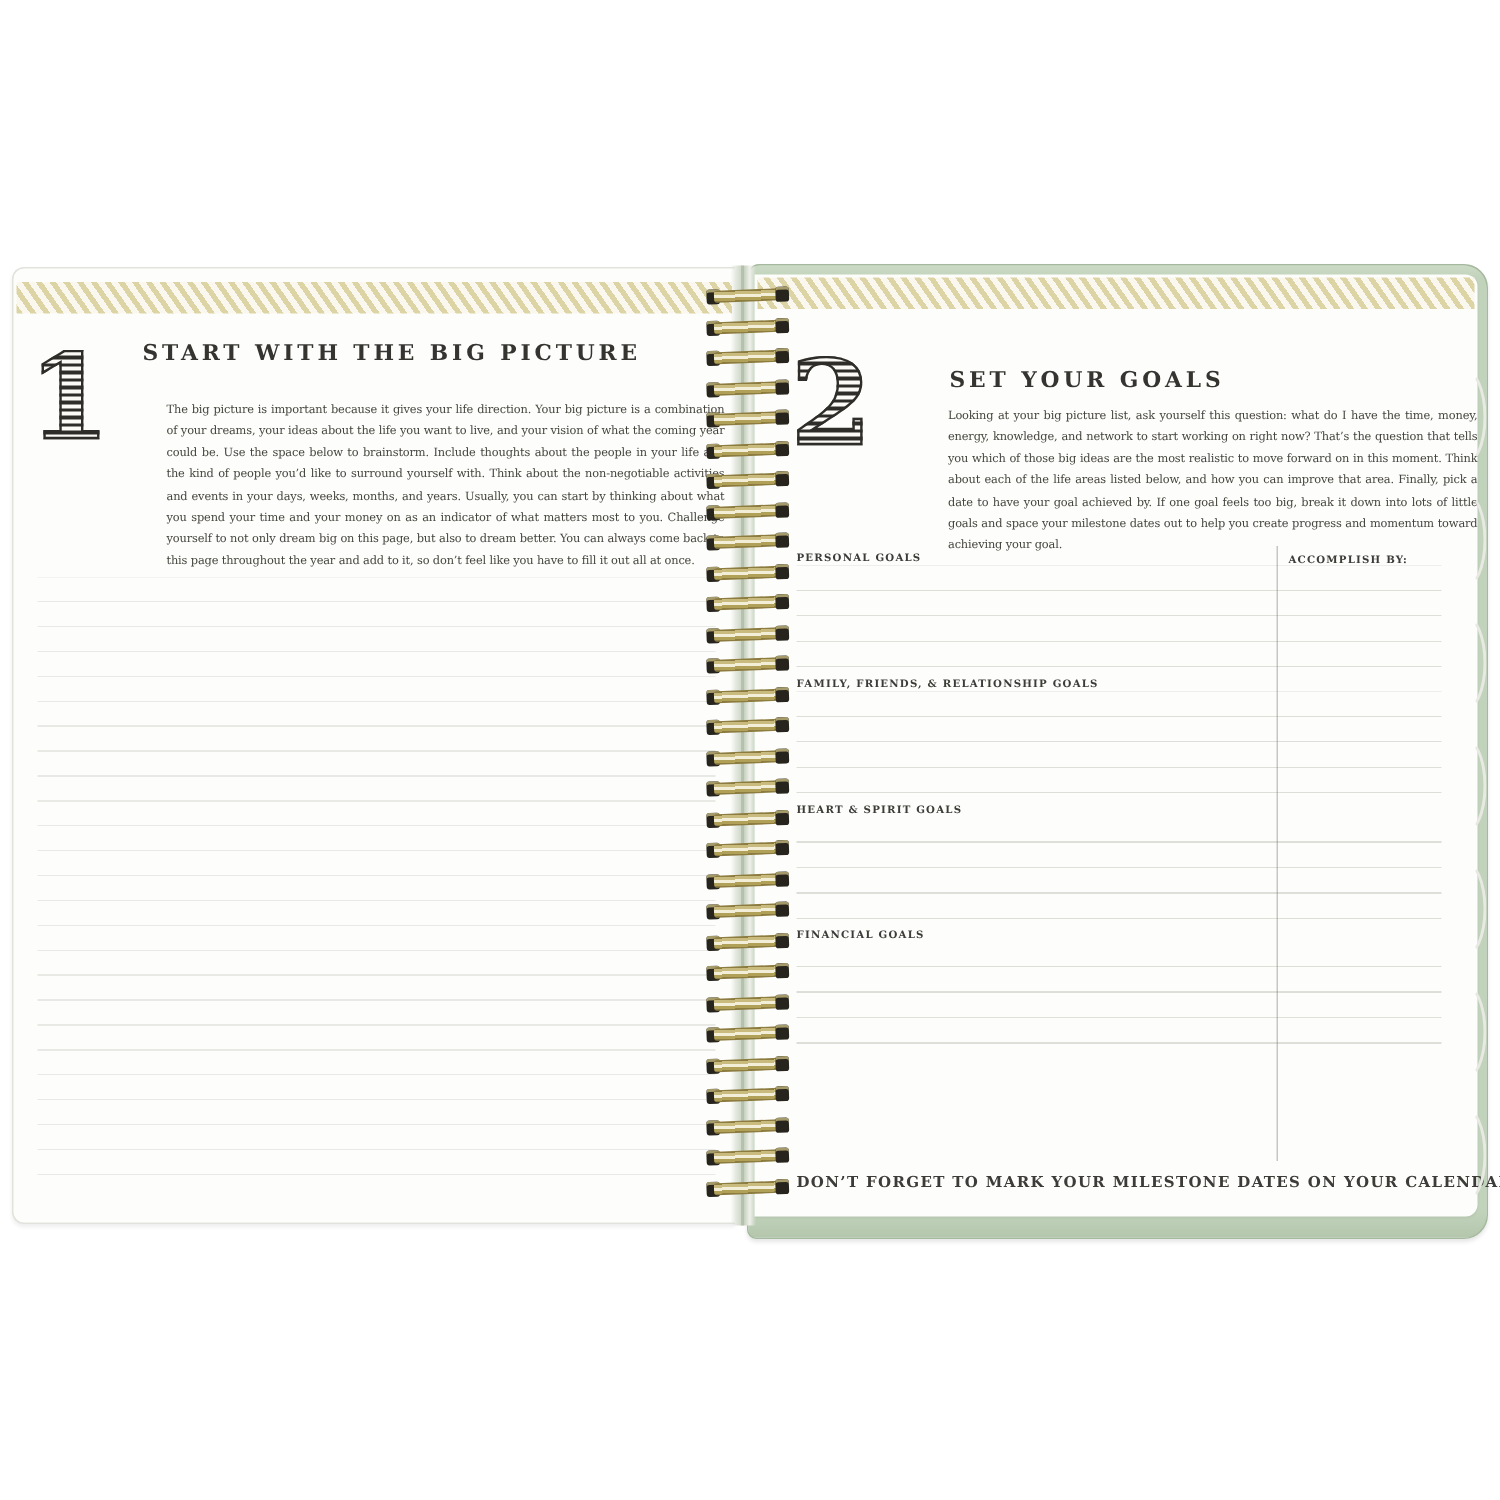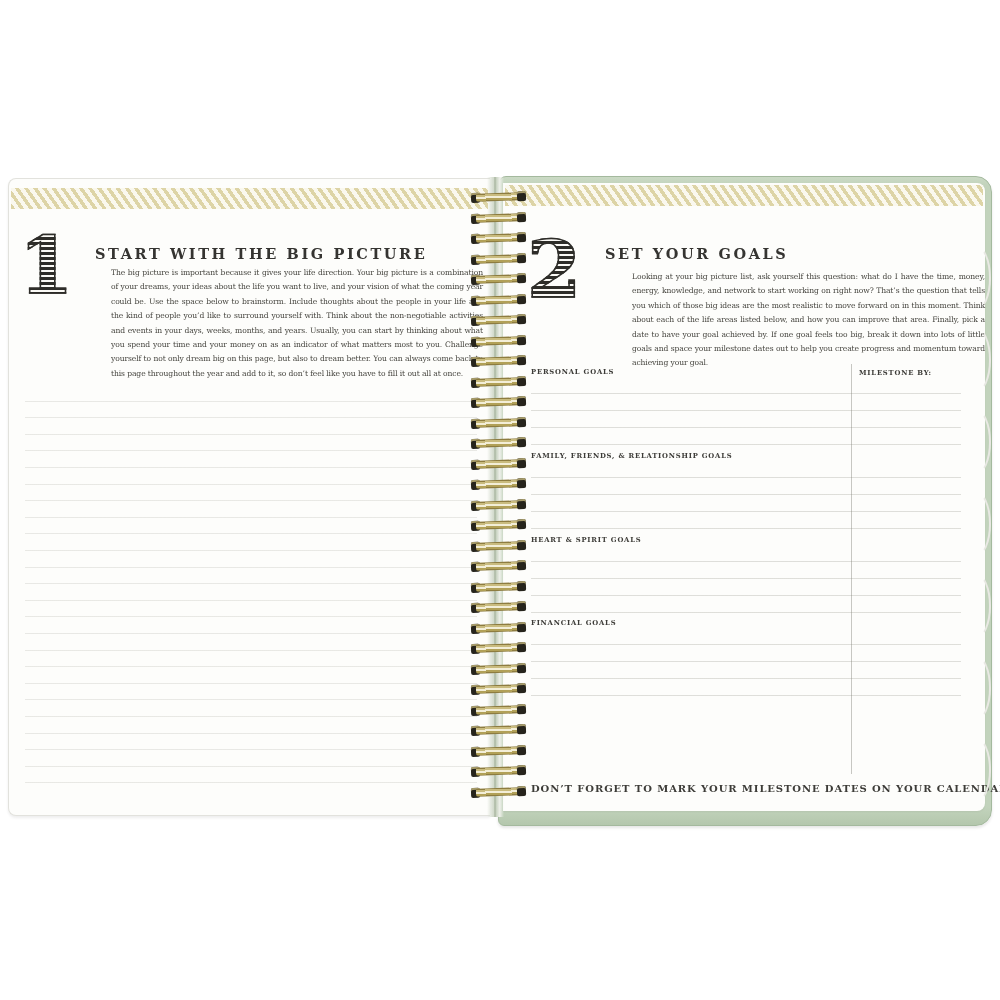--- a/index.html
+++ b/index.html
@@ -45,22 +45,22 @@
   .big-num{position:absolute;font-weight:bold;font-size:78px;line-height:1;
     letter-spacing:0;
     background:repeating-linear-gradient(180deg,#2e2d29 0 2.6px,#fbfaf6 2.6px 5px);
     -webkit-background-clip:text;background-clip:text;
     color:transparent;-webkit-text-fill-color:transparent;
     -webkit-text-stroke:1.6px #2e2d29;}
   .page-left .big-num{left:10px;top:48px;}
   .page-right .big-num{left:24px;top:48px;}
 
   .chap-title{position:absolute;font-weight:bold;font-size:14.5px;letter-spacing:2.6px;color:#353431;white-space:nowrap;}
-  .page-left .chap-title{left:86px;top:66px;}
-  .page-right .chap-title{left:102px;top:62px;}
+  .page-left .chap-title{left:86px;top:48px;}
+  .page-right .chap-title{left:130px;top:62px;}
 
   .chap-body{position:absolute;font-size:7.6px;line-height:14.4px;letter-spacing:-.1px;
     text-align:justify;color:#46453f;margin-left:16px;}
   .page-left .chap-body{left:86px;top:87px;width:372px;}
   .page-right .chap-body{left:113px;top:87px;width:353px;}
 
   
   .ruled-left{position:absolute;left:16px;top:206px;width:452px;height:414px;
     background:repeating-linear-gradient(180deg,transparent 0 15.6px,var(--rule-faint) 15.6px 16.6px);}
 
@@ -111,21 +111,21 @@
     <div class="ruled-left"></div>
   </div>
 
   <div class="page page-right">
     <div class="stripe-band"></div>
     <div class="big-num">2</div>
     <h1 class="chap-title">SET YOUR GOALS</h1>
     <p class="chap-body">Looking at your big picture list, ask yourself this question: what do I have the time, money, energy, knowledge, and network to start working on right now? That’s the question that tells you which of those big ideas are the most realistic to move forward on in this moment. Think about each of the life areas listed below, and how you can improve that area. Finally, pick a date to have your goal achieved by. If one goal feels too big, break it down into lots of little goals and space your milestone dates out to help you create progress and momentum toward achieving your goal.</p>
 
     <div class="col-divider"></div>
-    <div class="accomplish">MILESTONE BY:</div>
+    <div class="accomplish">ACCOMPLISH BY:</div>
 
     <div class="section sec-1">
       <span class="sec-label">PERSONAL GOALS</span>
       <div class="sec-lines"></div>
     </div>
     <div class="section sec-2">
       <span class="sec-label">FAMILY, FRIENDS, &amp; RELATIONSHIP GOALS</span>
       <div class="sec-lines"></div>
     </div>
     <div class="section sec-4">

